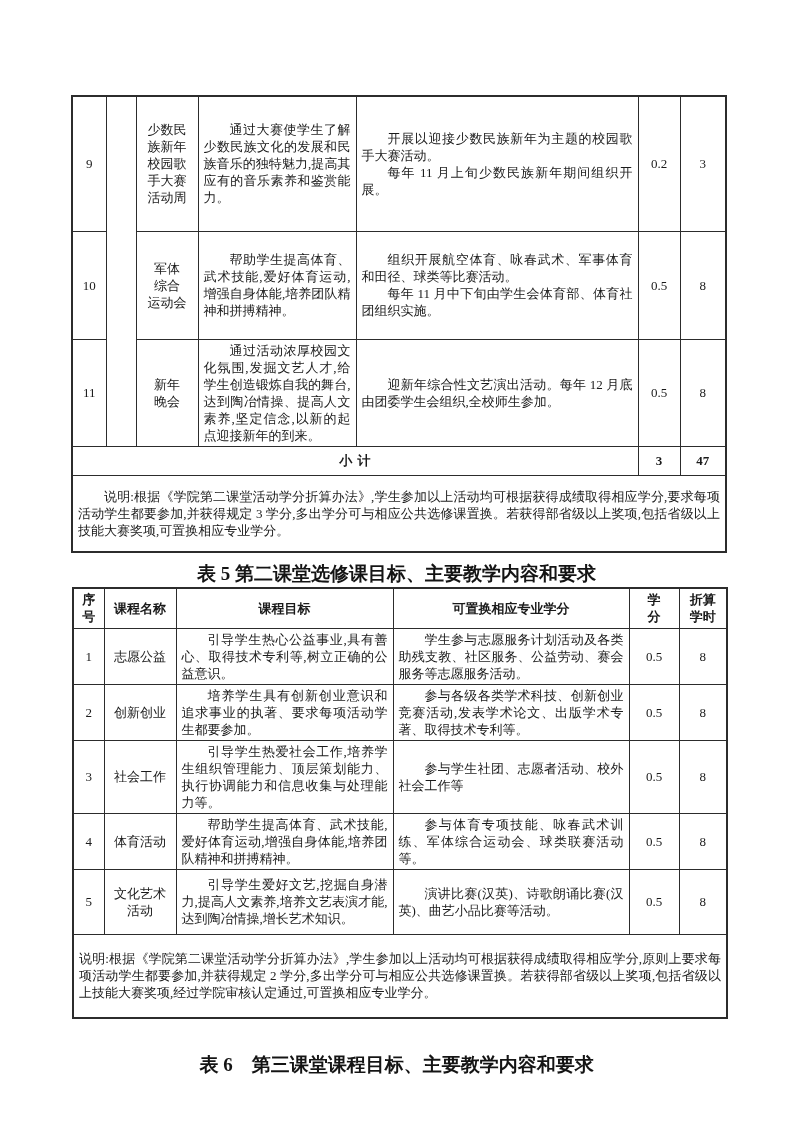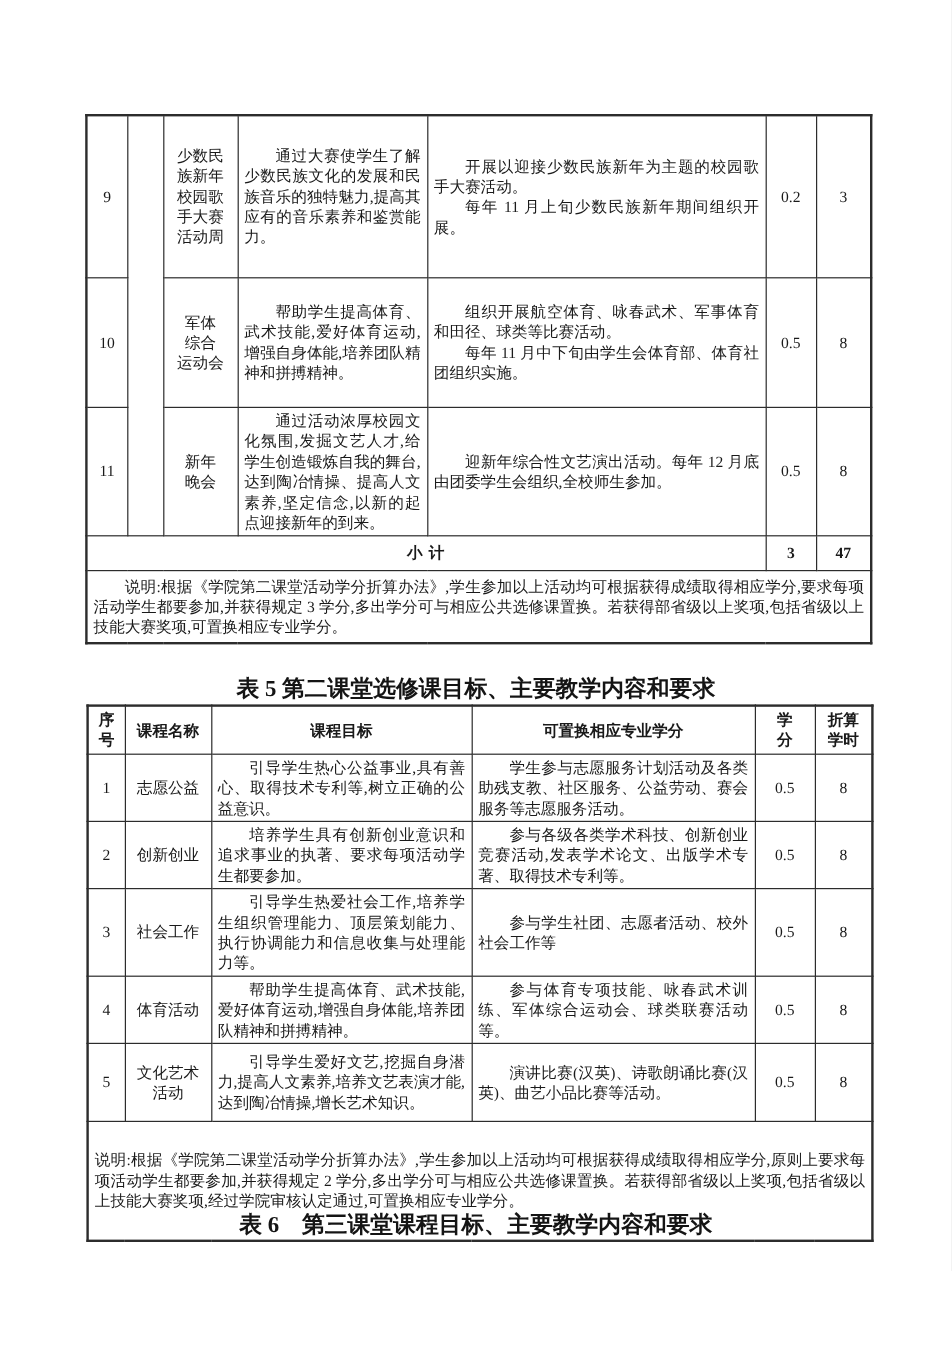--- a/index.html
+++ b/index.html
@@ -25,21 +25,21 @@
   .note-cell p{margin:0;}
   .note-indent p{text-indent:2em;}
   .subtotal-label{text-align:center;letter-spacing:1px;}
   .hdr{font-weight:bold;text-align:center;}
   .caption{
     position:absolute;left:0;right:0;
     text-align:center;font-weight:bold;font-size:19px;
     color:#141414;
   }
   .caption-t5{top:561px;}
-  .caption-t6{top:1008px;}
+  .caption-t6{top:1052px;}
   .num-cell{text-align:center;}
 </style>
 </head>
 <body>
 
 <div class="page">
 
   <table class="doc-table t4">
     <colgroup>
       <col style="width:34px">
@@ -95,21 +95,21 @@
         <p>迎新年综合性文艺演出活动。每年 12 月底由团委学生会组织,全校师生参加。</p>
       </td>
       <td class="num-cell">0.5</td>
       <td class="num-cell">8</td>
     </tr>
     <tr style="height:29px;font-weight:bold;">
       <td colspan="5" class="subtotal-label">小 计</td>
       <td class="num-cell">3</td>
       <td class="num-cell">47</td>
     </tr>
-    <tr style="height:61px;">
+    <tr style="height:77px;">
       <td colspan="7" class="note-cell note-indent para-cell">
         <p>说明:根据《学院第二课堂活动学分折算办法》,学生参加以上活动均可根据获得成绩取得相应学分,要求每项活动学生都要参加,并获得规定 3 学分,多出学分可与相应公共选修课置换。若获得部省级以上奖项,包括省级以上技能大赛奖项,可置换相应专业学分。</p>
       </td>
     </tr>
   </tbody>
     </table>
 
   <div class="caption caption-t5">表 5 第二课堂选修课目标、主要教学内容和要求</div>
 
   <table class="doc-table t5">
@@ -187,21 +187,21 @@
 活动</td>
       <td class="para-cell">
         <p>引导学生爱好文艺,挖掘自身潜力,提高人文素养,培养文艺表演才能,达到陶冶情操,增长艺术知识。</p>
       </td>
       <td class="para-cell">
         <p>演讲比赛(汉英)、诗歌朗诵比赛(汉英)、曲艺小品比赛等活动。</p>
       </td>
       <td class="num-cell">0.5</td>
       <td class="num-cell">8</td>
     </tr>
-    <tr style="height:100px;">
+    <tr style="height:84px;">
       <td colspan="6" class="note-cell para-cell">
         <p style="text-indent:0;">说明:根据《学院第二课堂活动学分折算办法》,学生参加以上活动均可根据获得成绩取得相应学分,原则上要求每项活动学生都要参加,并获得规定 2 学分,多出学分可与相应公共选修课置换。若获得部省级以上奖项,包括省级以上技能大赛奖项,经过学院审核认定通过,可置换相应专业学分。</p>
       </td>
     </tr>
   </tbody>
     </table>
 
   <div class="caption caption-t6">表 6　第三课堂课程目标、主要教学内容和要求</div>
 
 </div>

